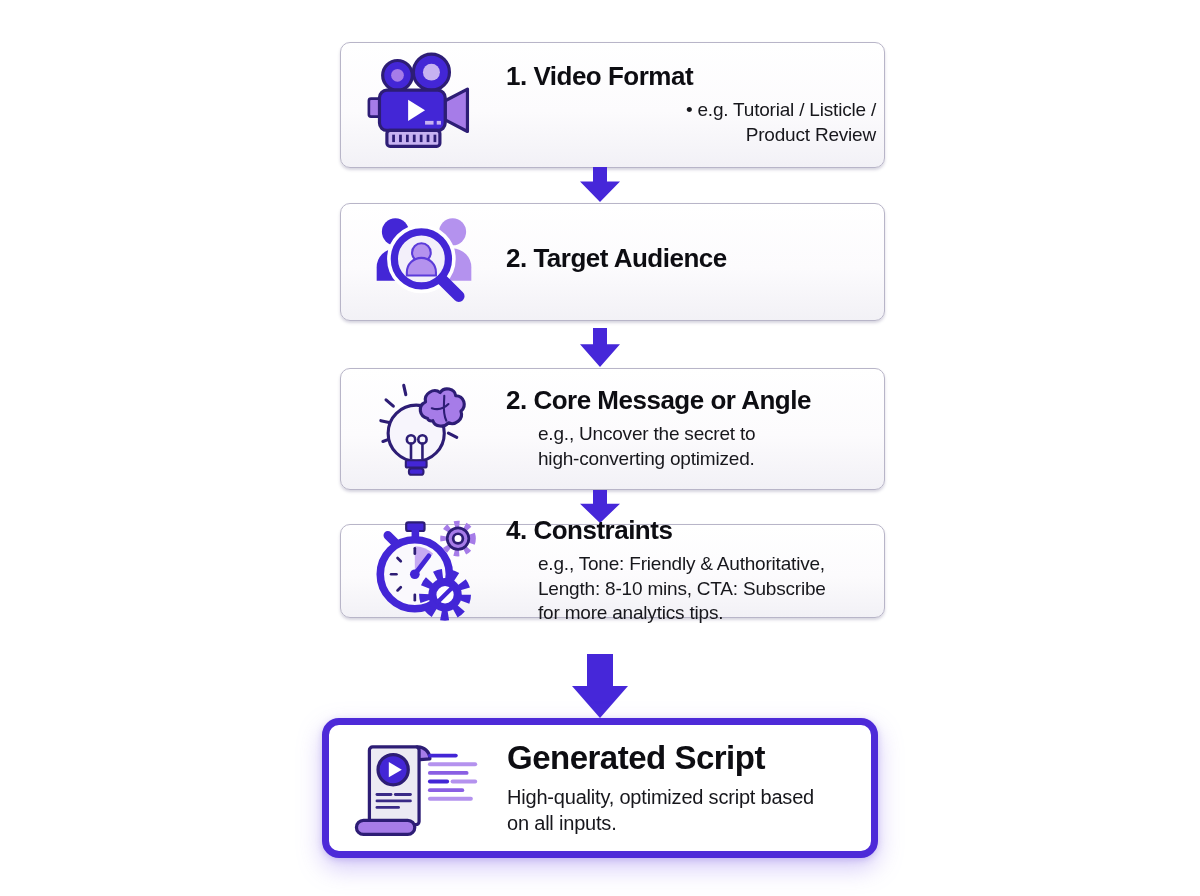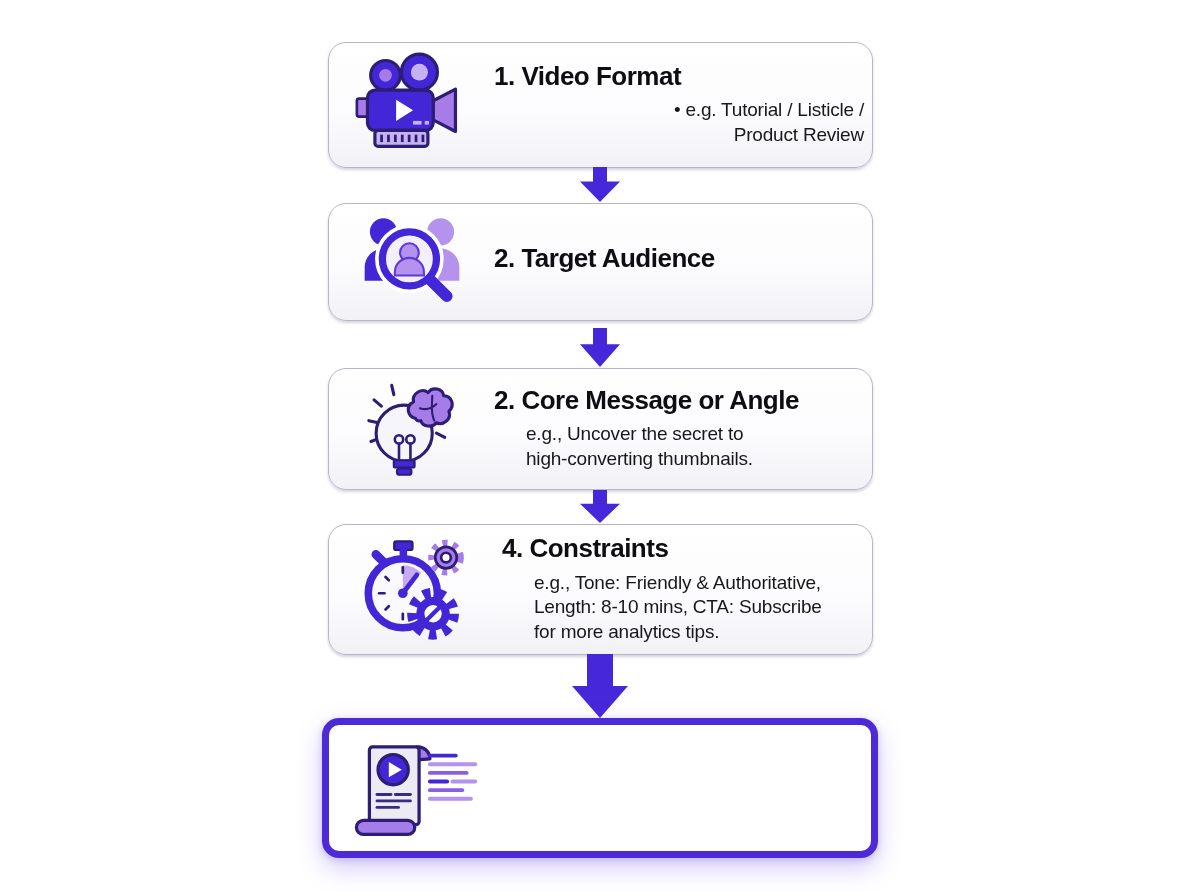--- a/index.html
+++ b/index.html
@@ -4,30 +4,30 @@
 <style>
   html,body{margin:0;padding:0;}
   body{
     width:1200px;height:896px;position:relative;background:#ffffff;
     font-family:"Liberation Sans", sans-serif;overflow:hidden;
   }
   .canvas{position:absolute;inset:0;}
 
   
   .step-box{
-    position:absolute;left:328px;width:545px;box-sizing:border-box;
+    position:absolute;left:340px;width:545px;box-sizing:border-box;
     display:flex;align-items:center;
     background:linear-gradient(180deg,#ffffff 0%,#fcfbfd 55%,#f2f1f6 100%);
-    border:1.5px solid #b8b5c8;border-radius:18px;
+    border:1.5px solid #b8b5c8;border-radius:10px;
     box-shadow:0 2px 3px rgba(70,60,110,.22);
   }
   .box-1{top:42px;height:126px;}
   .box-2{top:203px;height:118px;justify-content:center;}
   .box-3{top:368px;height:122px;}
-  .box-4{top:524px;height:131px;gap:8px;}
+  .box-4{top:524px;height:94px;}
 
   .icon-wrap{flex:0 0 165px;display:flex;justify-content:center;align-items:center;}
   .text-wrap{flex:1;padding:4px 8px 4px 0;}
   .step-title{
     margin:0 0 7px 0;font-weight:800;font-size:26px;line-height:1.12;
     letter-spacing:-0.5px;color:#0d0d12;white-space:nowrap;
   }
   .step-desc{
     margin:0 0 0 32px;font-size:19px;line-height:1.3;color:#17171c;
     white-space:pre-line;letter-spacing:-0.2px;
@@ -144,21 +144,21 @@
         </g>
         <rect x="35" y="80" width="20" height="7" rx="1.5" fill="#4326d6" stroke="#2d1d75" stroke-width="2"></rect>
         <rect x="38" y="88" width="14" height="6" rx="2.5" fill="#4326d6" stroke="#2d1d75" stroke-width="2"></rect>
         <path d="M56 40 c-8 -2 -10 -12 -2 -16 c-2 -8 8 -14 14 -9 c4 -6 14 -4 15 3 c8 0 11 10 5 15 c3 8 -6 14 -12 11 c-4 5 -13 4 -15 -2 c-3 1 -5 -1 -5 -2 z" fill="#a67ce8" stroke="#2d1d75" stroke-width="3" stroke-linejoin="round"></path>
         <path d="M72 18 c0 8 -2 16 2 24 M60 30 c6 2 12 0 16 -4" fill="none" stroke="#2d1d75" stroke-width="2" stroke-linecap="round"></path>
       </svg>
     </div>
     <div class="text-wrap">
       <h2 class="step-title">2. Core Message or Angle</h2>
       <p class="step-desc">e.g., Uncover the secret to
-high-converting thumbnails.</p>
+high-converting optimized.</p>
     </div>
   </section>
 
   <div class="flow-arrow arrow-3">
     <svg viewBox="0 0 44 36" preserveAspectRatio="none">
       <polygon points="15,0 29,0 29,15 42,15 22,36 2,15 15,15" fill="#4627d9"></polygon>
     </svg>
   </div>
 
   <section class="step-box box-4">
@@ -220,15 +220,20 @@
           <line x1="76" y1="20" x2="100" y2="20" stroke="#4326d6"></line>
           <line x1="76" y1="28" x2="118" y2="28" stroke="#b492ee"></line>
           <line x1="76" y1="36" x2="110" y2="36" stroke="#8a5fe3"></line>
           <line x1="76" y1="44" x2="92" y2="44" stroke="#4326d6"></line>
           <line x1="97" y1="44" x2="118" y2="44" stroke="#b492ee"></line>
           <line x1="76" y1="52" x2="106" y2="52" stroke="#8a5fe3"></line>
           <line x1="76" y1="60" x2="114" y2="60" stroke="#b492ee"></line>
         </g>
       </svg>
     </div>
+    <div class="text-wrap">
+      <h2 class="result-title">Generated Script</h2>
+      <p class="result-desc">High-quality, optimized script based
+on all inputs.</p>
+    </div>
   </section>
 
 </div>
 
 </body></html>

